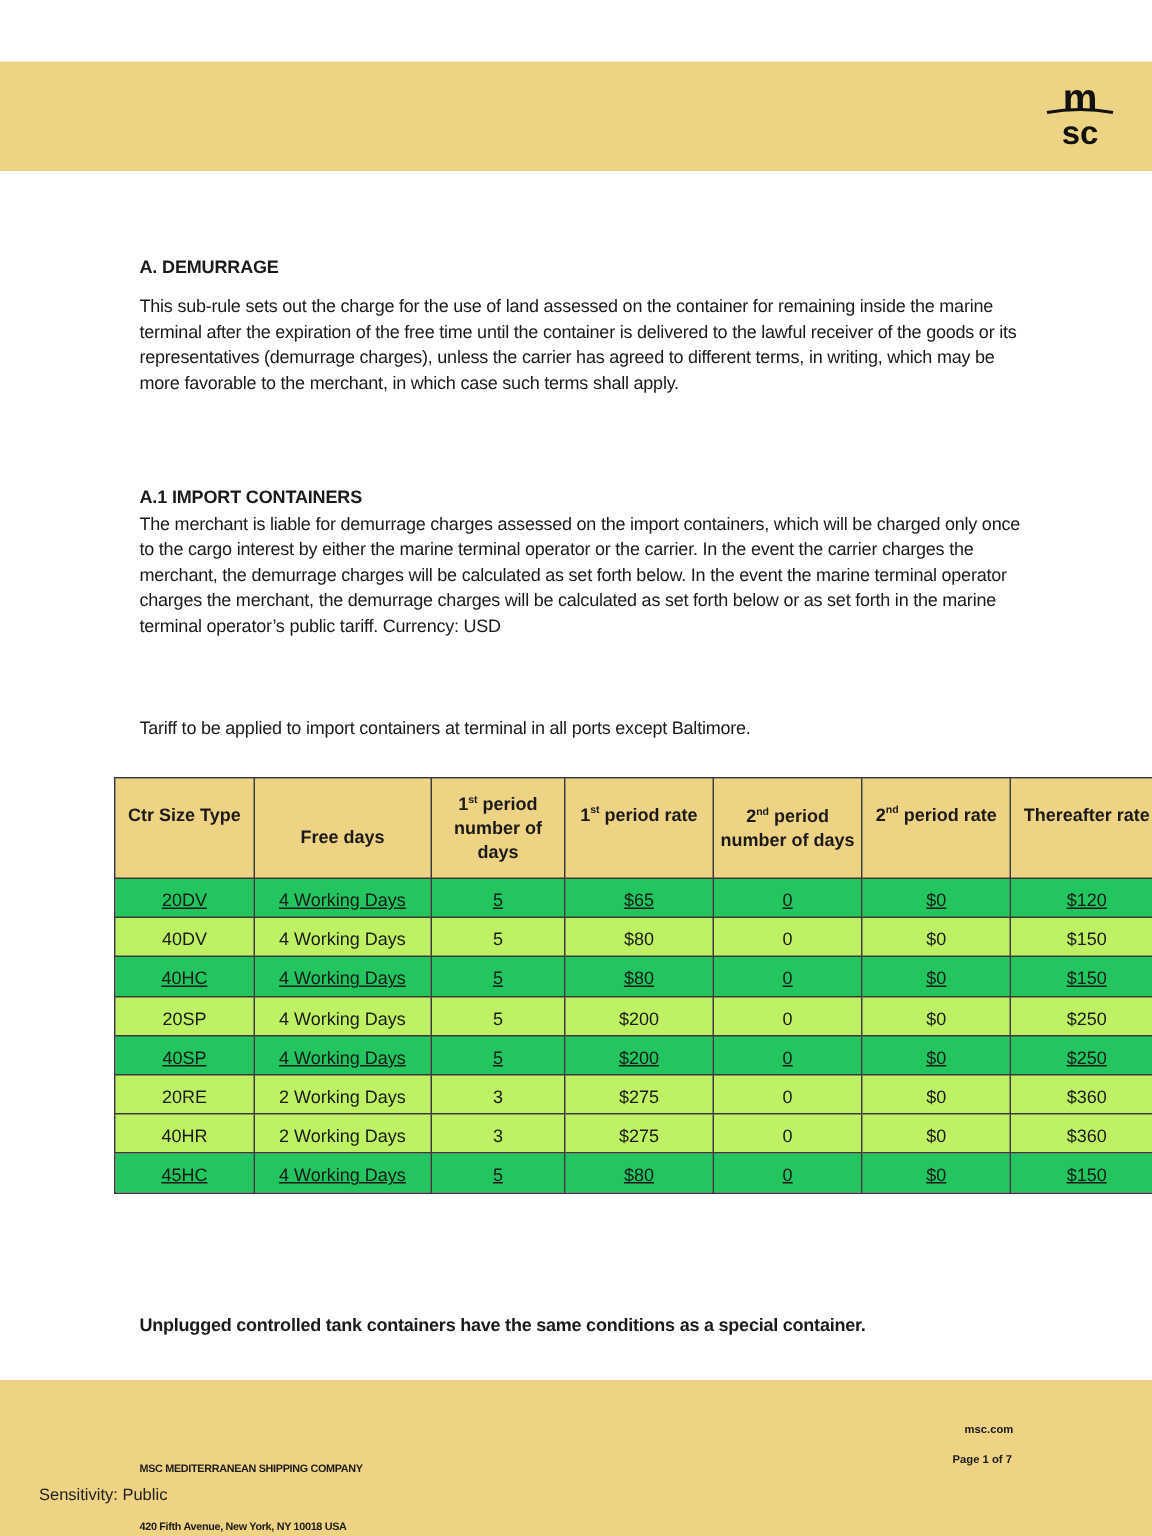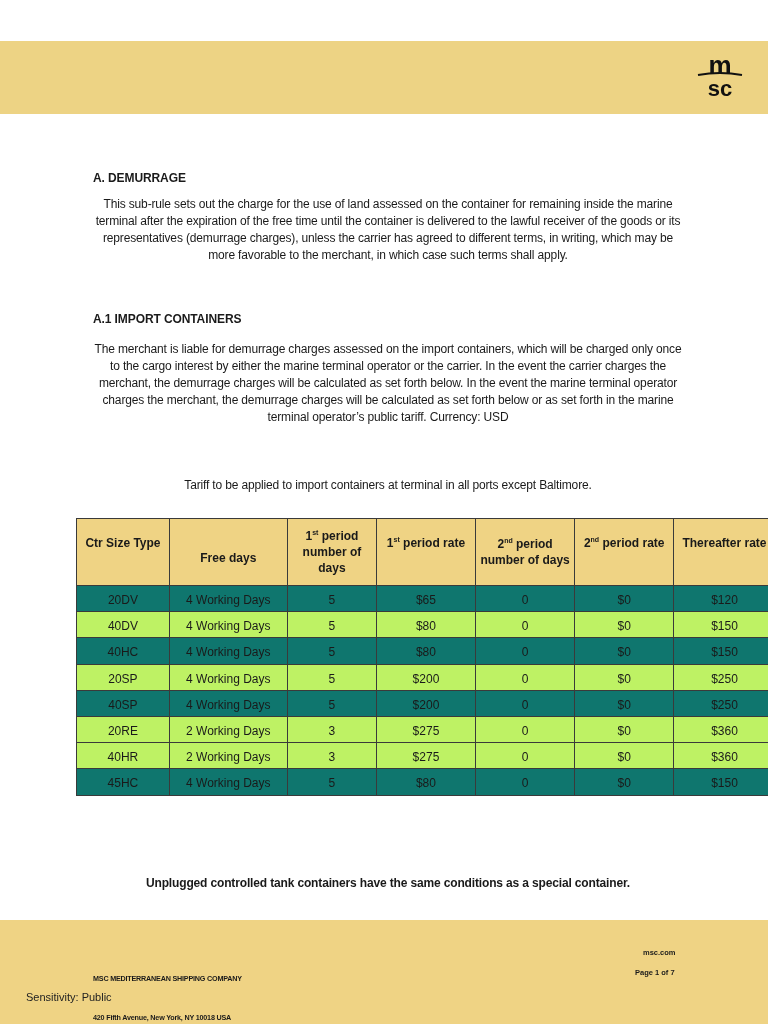--- a/index.html
+++ b/index.html
@@ -4,29 +4,29 @@
 <style>
   * { margin: 0; padding: 0; box-sizing: border-box; }
   html, body { width: 768px; height: 1024px; background: #ffffff; overflow: hidden; }
   body { position: relative; font-family: "Liberation Sans", "DejaVu Sans", sans-serif; color: #1a1a1a; }
 
   .top-band { position: absolute; left: 0; top: 41px; width: 768px; height: 73px; background: #edd384; }
   .logo { position: absolute; left: 694px; top: 52px; width: 52px; height: 48px; }
 
   .content { position: absolute; left: 93px; top: 0; width: 590px; }
   .h { position: absolute; left: 0; font-weight: bold; font-size: 12px; letter-spacing: -0.1px; white-space: nowrap; }
-  .p { position: absolute; left: 0; font-size: 12px; line-height: 17px; letter-spacing: -0.15px; width: 590px; text-align: center; }
+  .p { position: absolute; left: 0; font-size: 12px; line-height: 17px; letter-spacing: -0.15px; width: 590px; }
   .p.bold { font-weight: bold; margin-top: 20px; }
 
   table.tariff { position: absolute; left: 76px; top: 518px; width: 700px; border-collapse: collapse; font-size: 12px; }
   table.tariff th, table.tariff td { border: 1.3px solid #3a3a3a; text-align: center; vertical-align: middle; }
   table.tariff th { background: #efd384; font-weight: bold; line-height: 16px; height: 67px; padding: 0 2px; }
   table.tariff th.free { padding-top: 12px; }
   table.tariff td { height: 26.2px; padding-top: 3px; }
-  table.tariff tr.odd td { background: #0f766e; }
+  table.tariff tr.odd td { background: #22c55e; text-decoration: underline; }
   table.tariff tr.even td { background: #bef264; }
   sup { font-size: 7px; line-height: 0; vertical-align: super; }
 
   .footer-band { position: absolute; left: 0; top: 920px; width: 768px; height: 104px; background: #efd384; }
   .foot-left { position: absolute; left: 93px; top: 946px; font-size: 7.2px; font-weight: bold; line-height: 10.5px; letter-spacing: -0.2px; }
   .foot-left div { white-space: nowrap; margin-top: 28px; }
   .foot-right-web { position: absolute; left: 643px; top: 948px; font-size: 7.5px; font-weight: bold; }
   .foot-right-page { position: absolute; left: 635px; top: 968px; font-size: 7.5px; font-weight: bold; text-align: center; }
   .sensitivity { position: absolute; left: 26px; top: 991px; font-size: 11px; color: #222; }
 </style>
@@ -37,21 +37,21 @@
 <svg class="logo" viewBox="0 0 52 48">
   <text x="26" y="22" text-anchor="middle" font-family="Liberation Sans, sans-serif" font-weight="bold" font-size="26" fill="#111">m</text>
   <path d="M4 23 Q26 19 48 23" stroke="#111" stroke-width="2" fill="none"></path>
   <text x="26" y="44" text-anchor="middle" font-family="Liberation Sans, sans-serif" font-weight="bold" font-size="22" fill="#111">sc</text>
 </svg>
 
 <div class="content">
   <div class="h" style="top:171px">A. DEMURRAGE</div>
   <div class="p" style="top:196px">This sub-rule sets out the charge for the use of land assessed on the container for remaining inside the marine terminal after the expiration of the free time until the container is delivered to the lawful receiver of the goods or its representatives (demurrage charges), unless the carrier has agreed to different terms, in writing, which may be more favorable to the merchant, in which case such terms shall apply.</div>
 
-  <div class="h" style="top:312px">A.1 IMPORT CONTAINERS</div>
+  <div class="h" style="top:324px">A.1 IMPORT CONTAINERS</div>
   <div class="p" style="top:341px">The merchant is liable for demurrage charges assessed on the import containers, which will be charged only once to the cargo interest by either the marine terminal operator or the carrier. In the event the carrier charges the merchant, the demurrage charges will be calculated as set forth below. In the event the marine terminal operator charges the merchant, the demurrage charges will be calculated as set forth below or as set forth in the marine terminal operator’s public tariff. Currency: USD</div>
 
   <div class="p" style="top:477px">Tariff to be applied to import containers at terminal in all ports except Baltimore.</div>
 
   <div class="p bold" style="top:855px">Unplugged controlled tank containers have the same conditions as a special container.</div>
 </div>
 
 <table class="tariff">
   <colgroup>
     <col style="width:82px">

